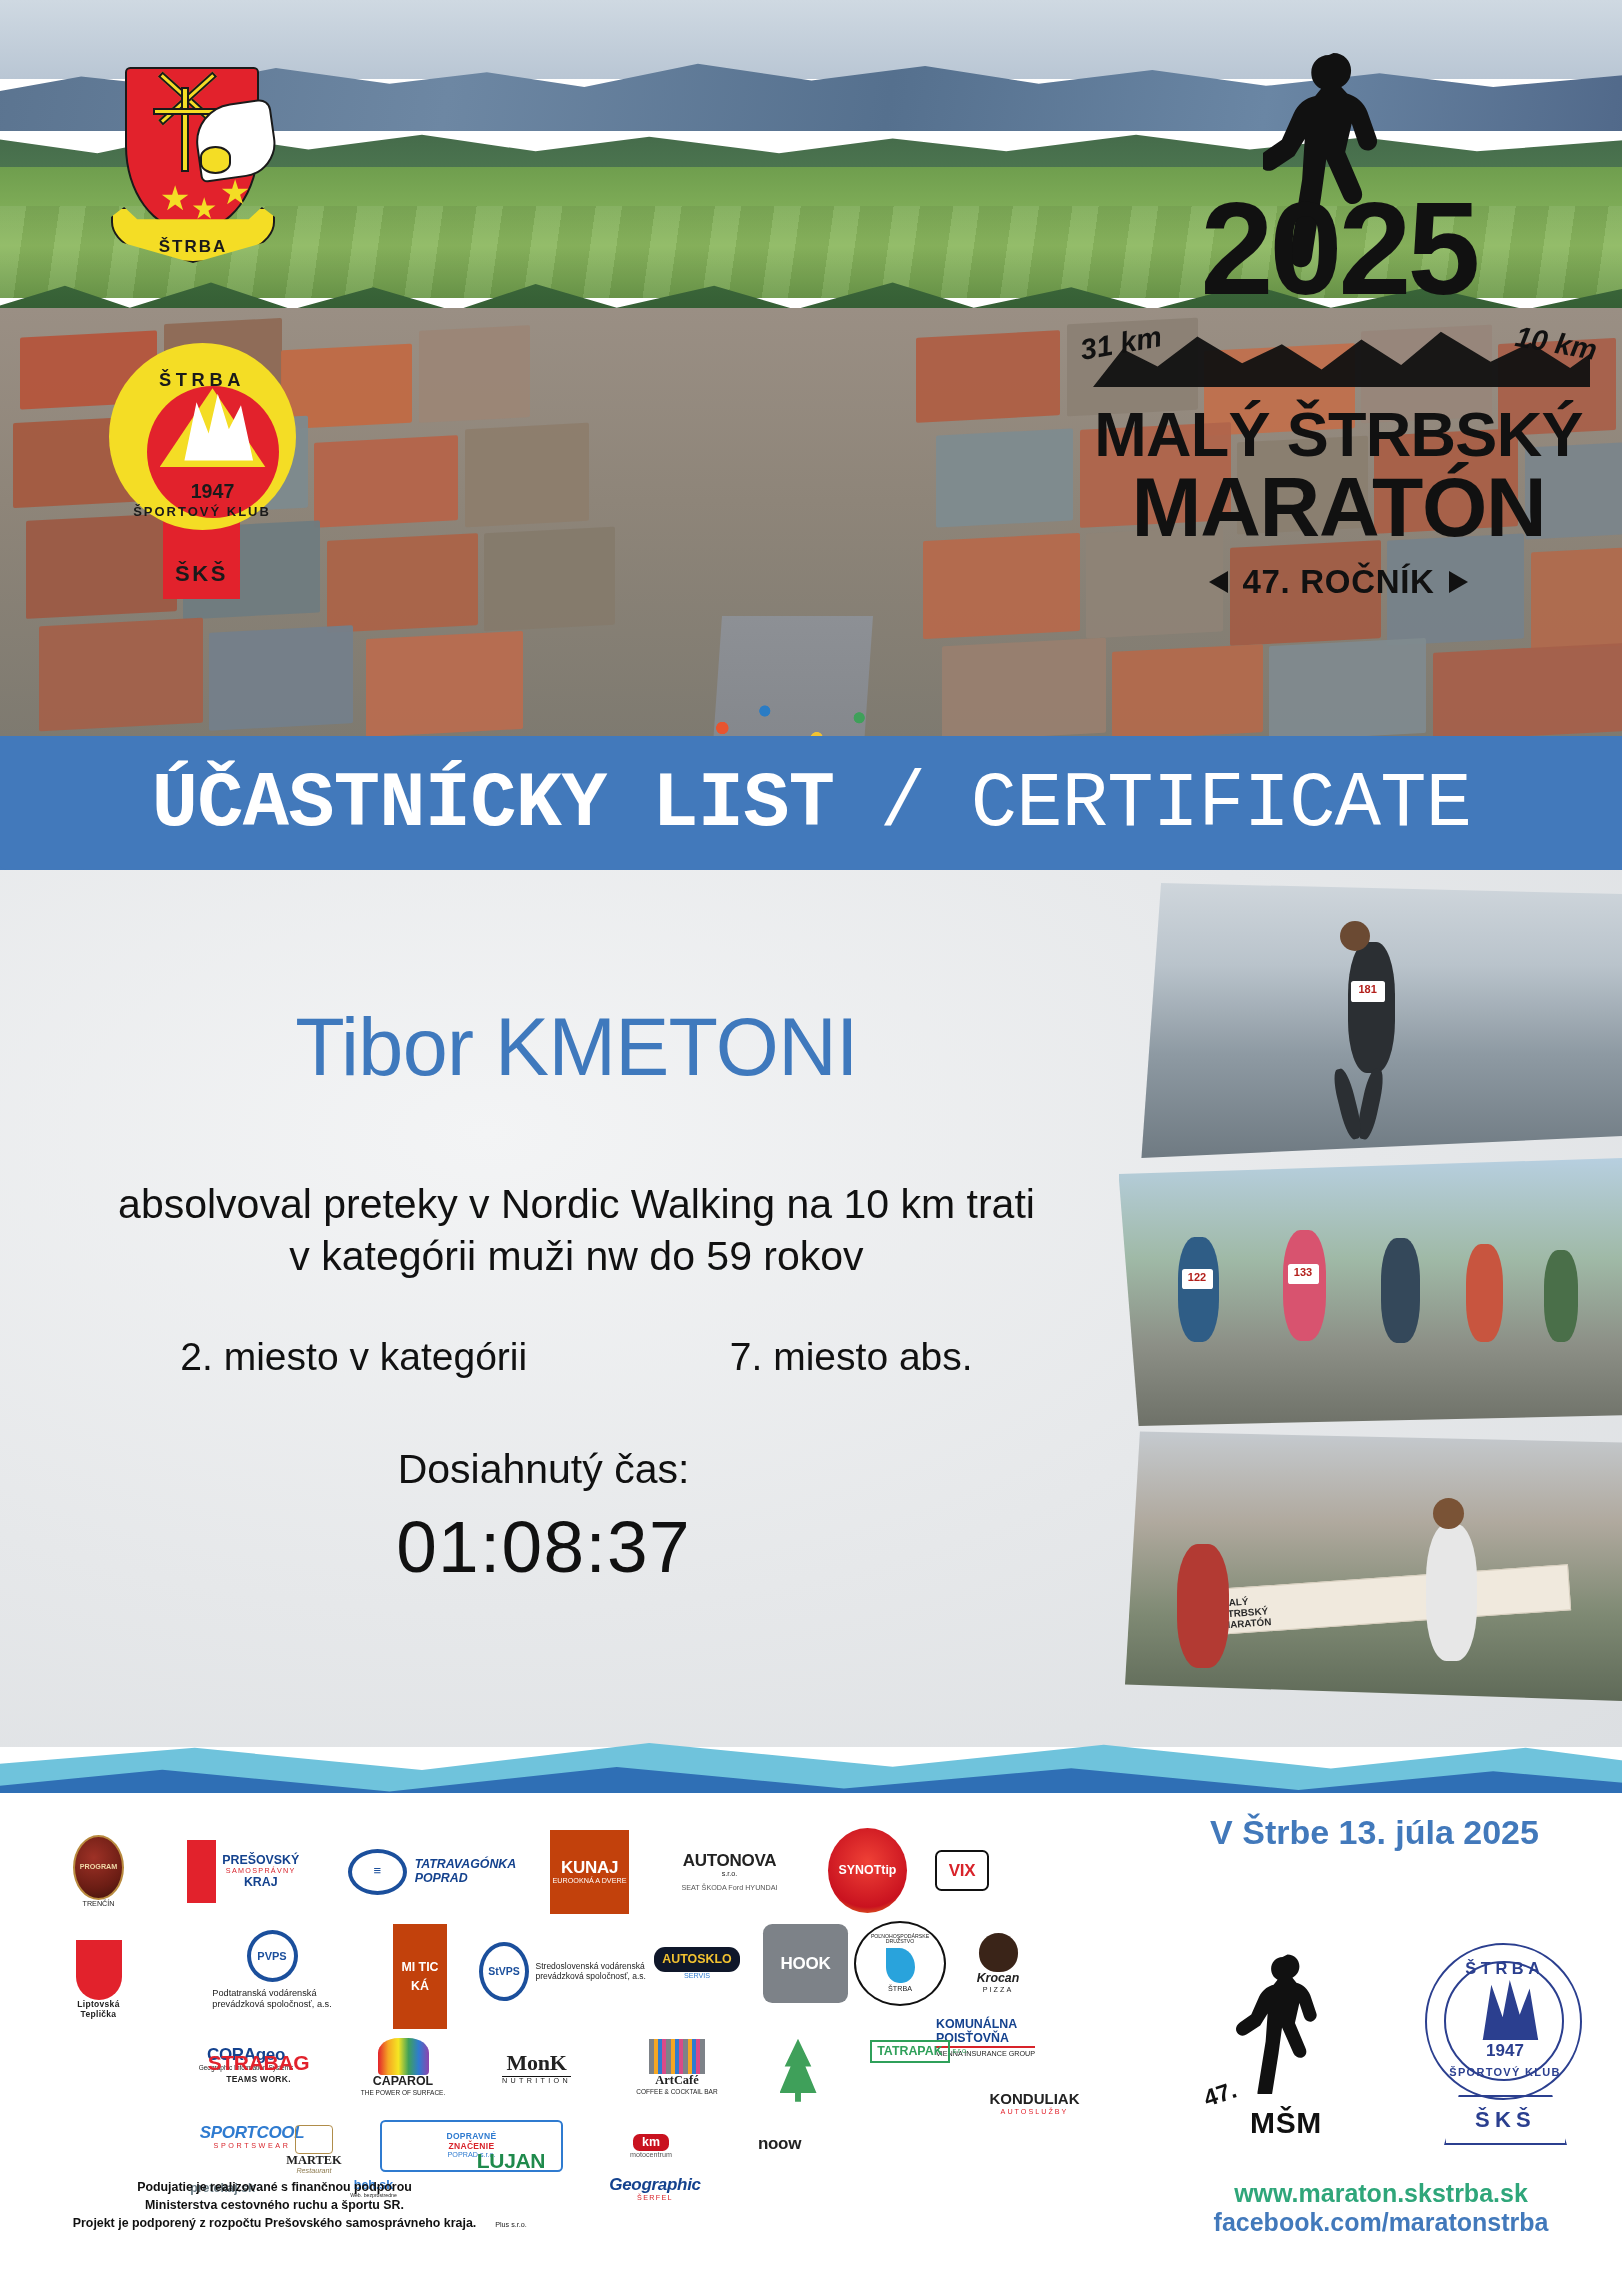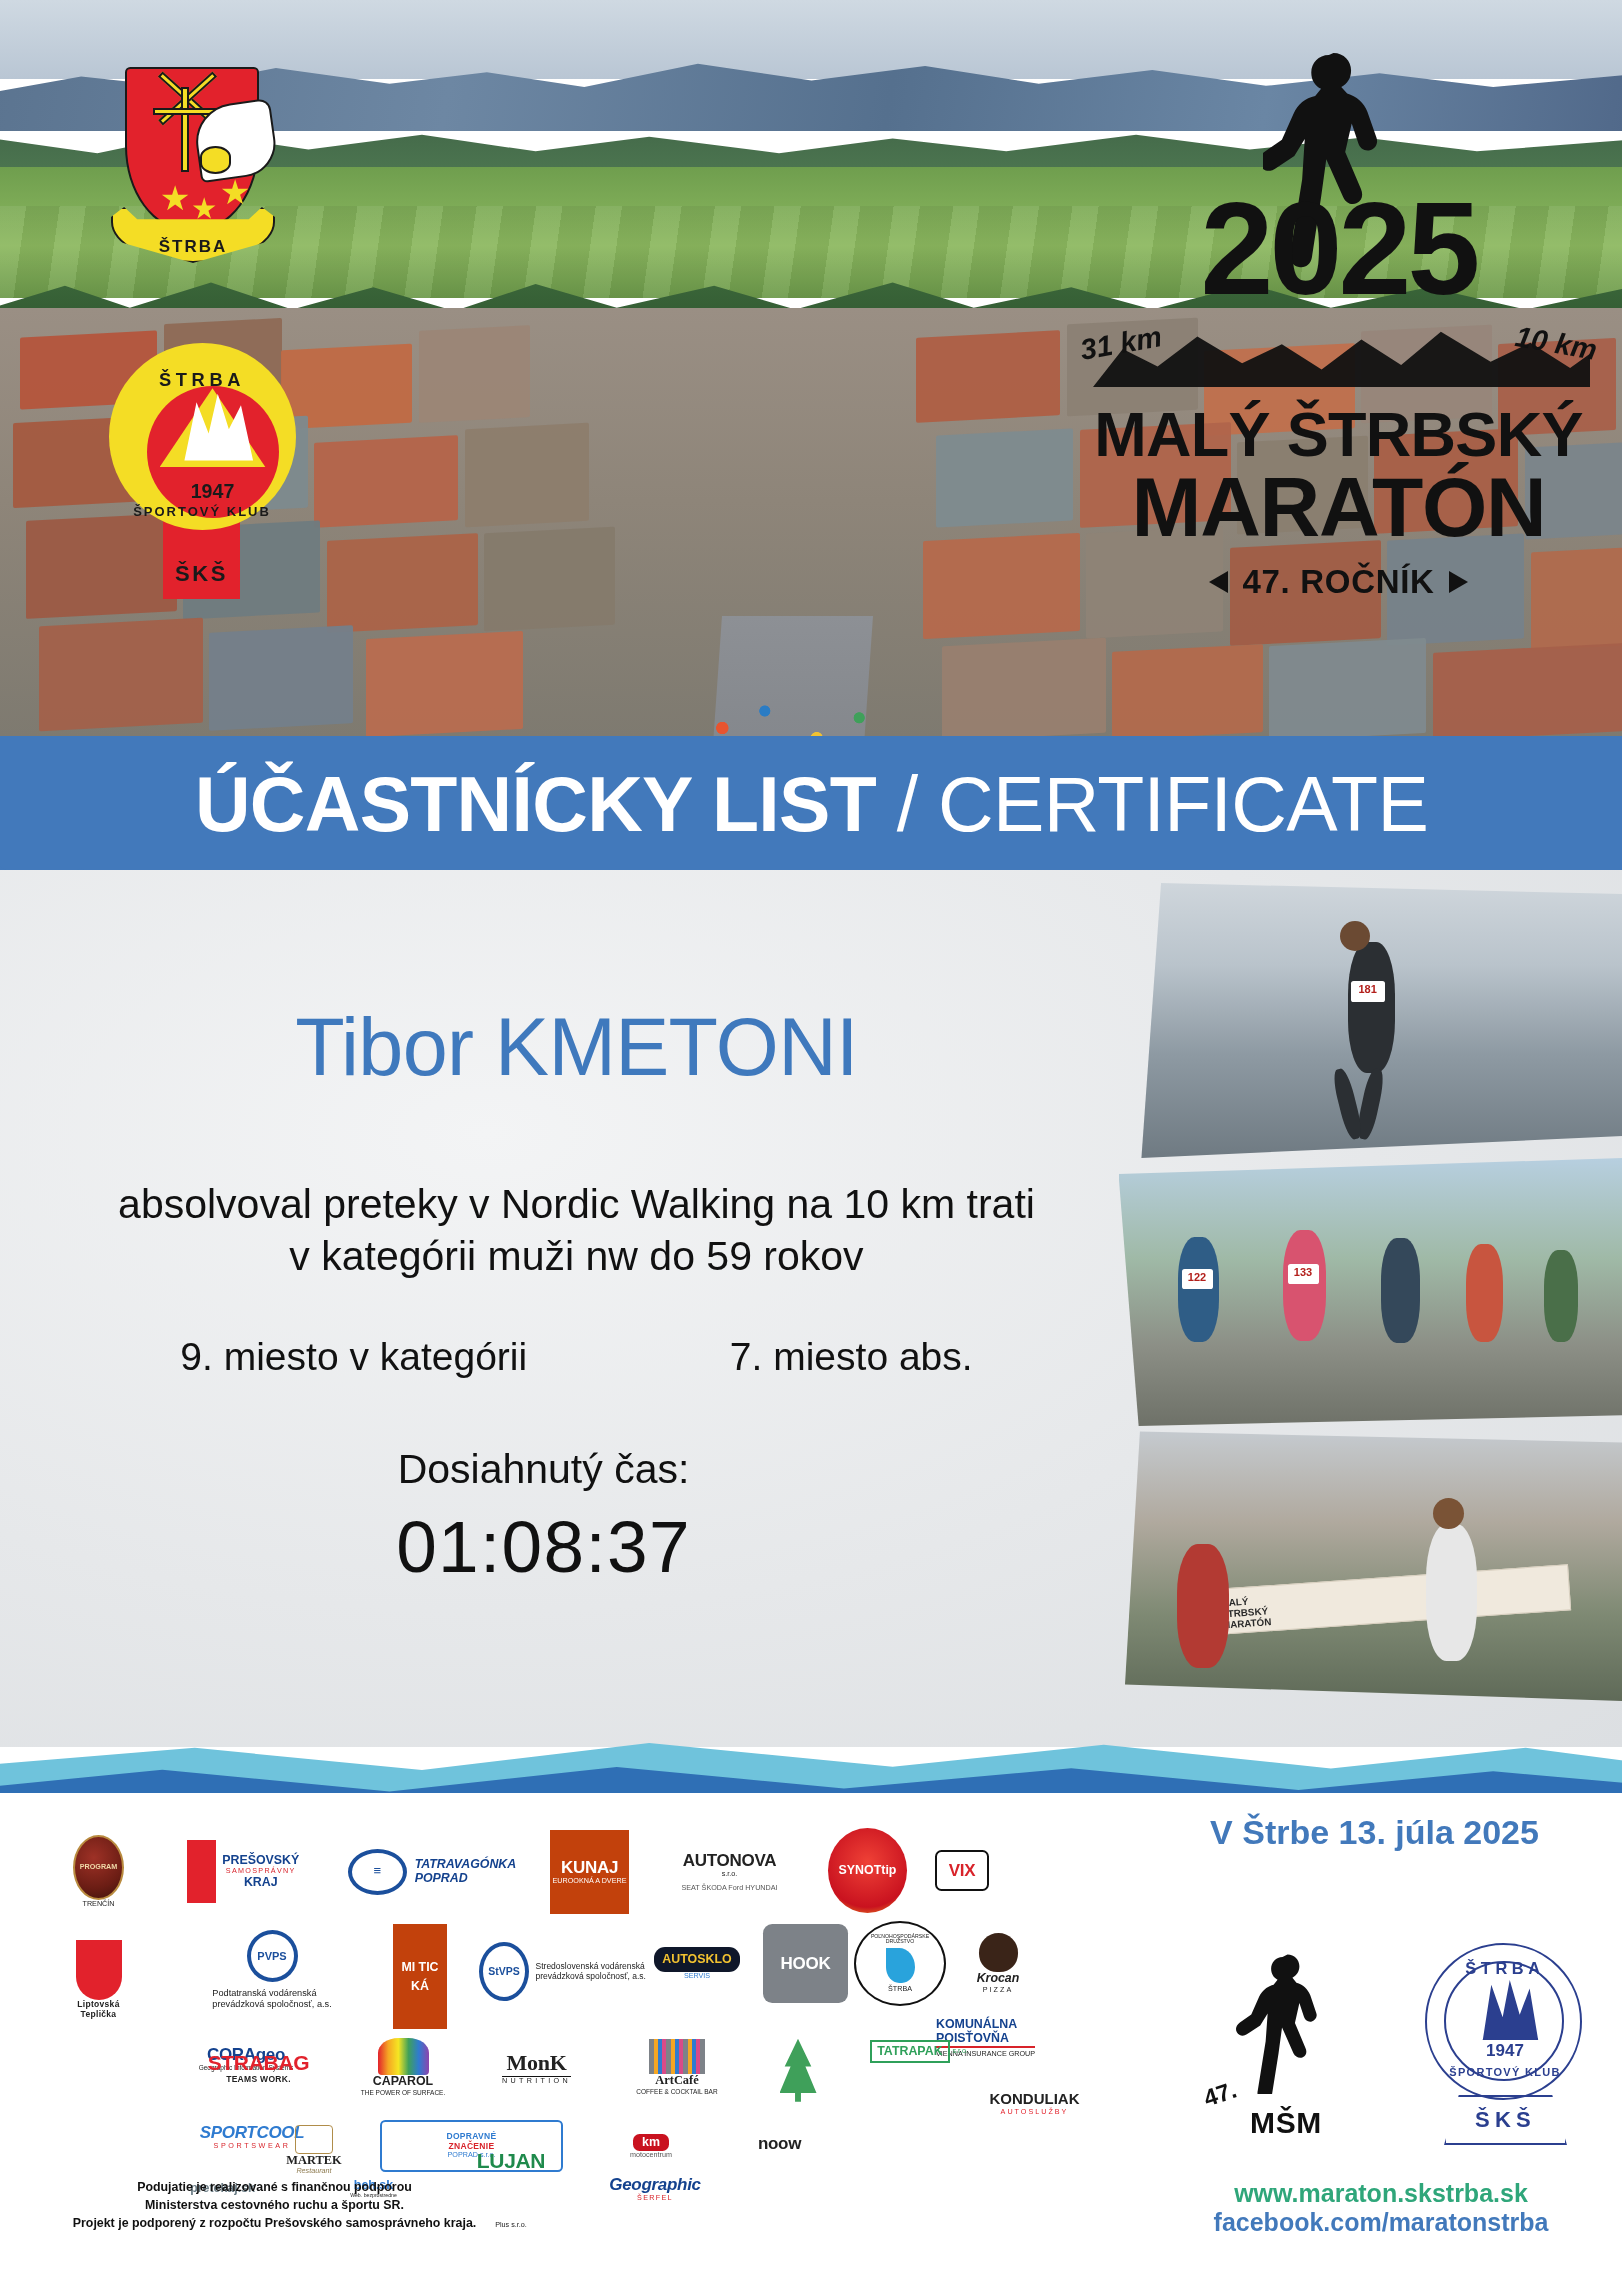--- a/index.html
+++ b/index.html
@@ -185,21 +185,21 @@
   }
   .tri-l, .tri-r { width:0;height:0;border-top:11.8px solid transparent;border-bottom:11.8px solid transparent; }
   .tri-l { border-right:19.6px solid #111; }
   .tri-r { border-left:19.6px solid #111; }
 
   
   .banner {
     position:absolute; left:0; top:736px; width:1623px; height:137px;
     background:#4279bb; display:flex; align-items:center; justify-content:center;
   }
-  .banner-txt { font-size:77px; font-weight:400; color:#fff; letter-spacing:-0.7px; white-space:nowrap; }
+  .banner-txt { font-size:77px; font-weight:400; color:#fff; letter-spacing:-0.7px; white-space:nowrap;font-family:Liberation Mono, monospace; }
   .banner-txt b { font-weight:800; }
   .banner-jag {
     position:absolute; left:0; top:851px; width:1623px; height:85px;
     background:#4279bb;
     clip-path: polygon(0% 0%,100% 0%,100% 26%,97% 38%,95% 22%,92% 44%,89% 30%,86% 52%,83% 36%,80% 56%,77% 40%,74% 60%,71% 30%,68% 54%,65% 34%,62% 50%,59% 28%,56% 52%,53% 36%,50% 58%,47% 40%,44% 62%,41% 34%,38% 56%,35% 30%,32% 54%,29% 38%,26% 60%,23% 32%,20% 56%,17% 26%,14% 50%,11% 30%,8% 54%,5% 20%,2% 44%,0% 18%);
   }
 
   
   .body-bg {
     position:absolute; left:0; top:870px; width:1623px; height:877px;
@@ -428,21 +428,21 @@
   <div class="body-bg"></div>
 
   <div class="name">Tibor KMETONI</div>
 
   <div class="desc">
     <div>absolvoval preteky v Nordic Walking na 10 km trati</div>
     <div>v kategórii muži nw do 59 rokov</div>
   </div>
 
   <div class="places">
-    <span>9. miesto v kategórii</span>
+    <span>2. miesto v kategórii</span>
     <span>7. miesto abs.</span>
   </div>
 
   <div class="time-label">Dosiahnutý čas:</div>
   <div class="time-value">01:08:37</div>
 
   <div class="collage">
     <div class="ph ph1">
       <div class="runner-fig" style="left:216px;top:59px;width:47px;height:131px;"></div>
       <div class="runner-fig" style="left:208px;top:38px;width:30px;height:30px;border-radius:50%;background:#6b4a33;"></div>

